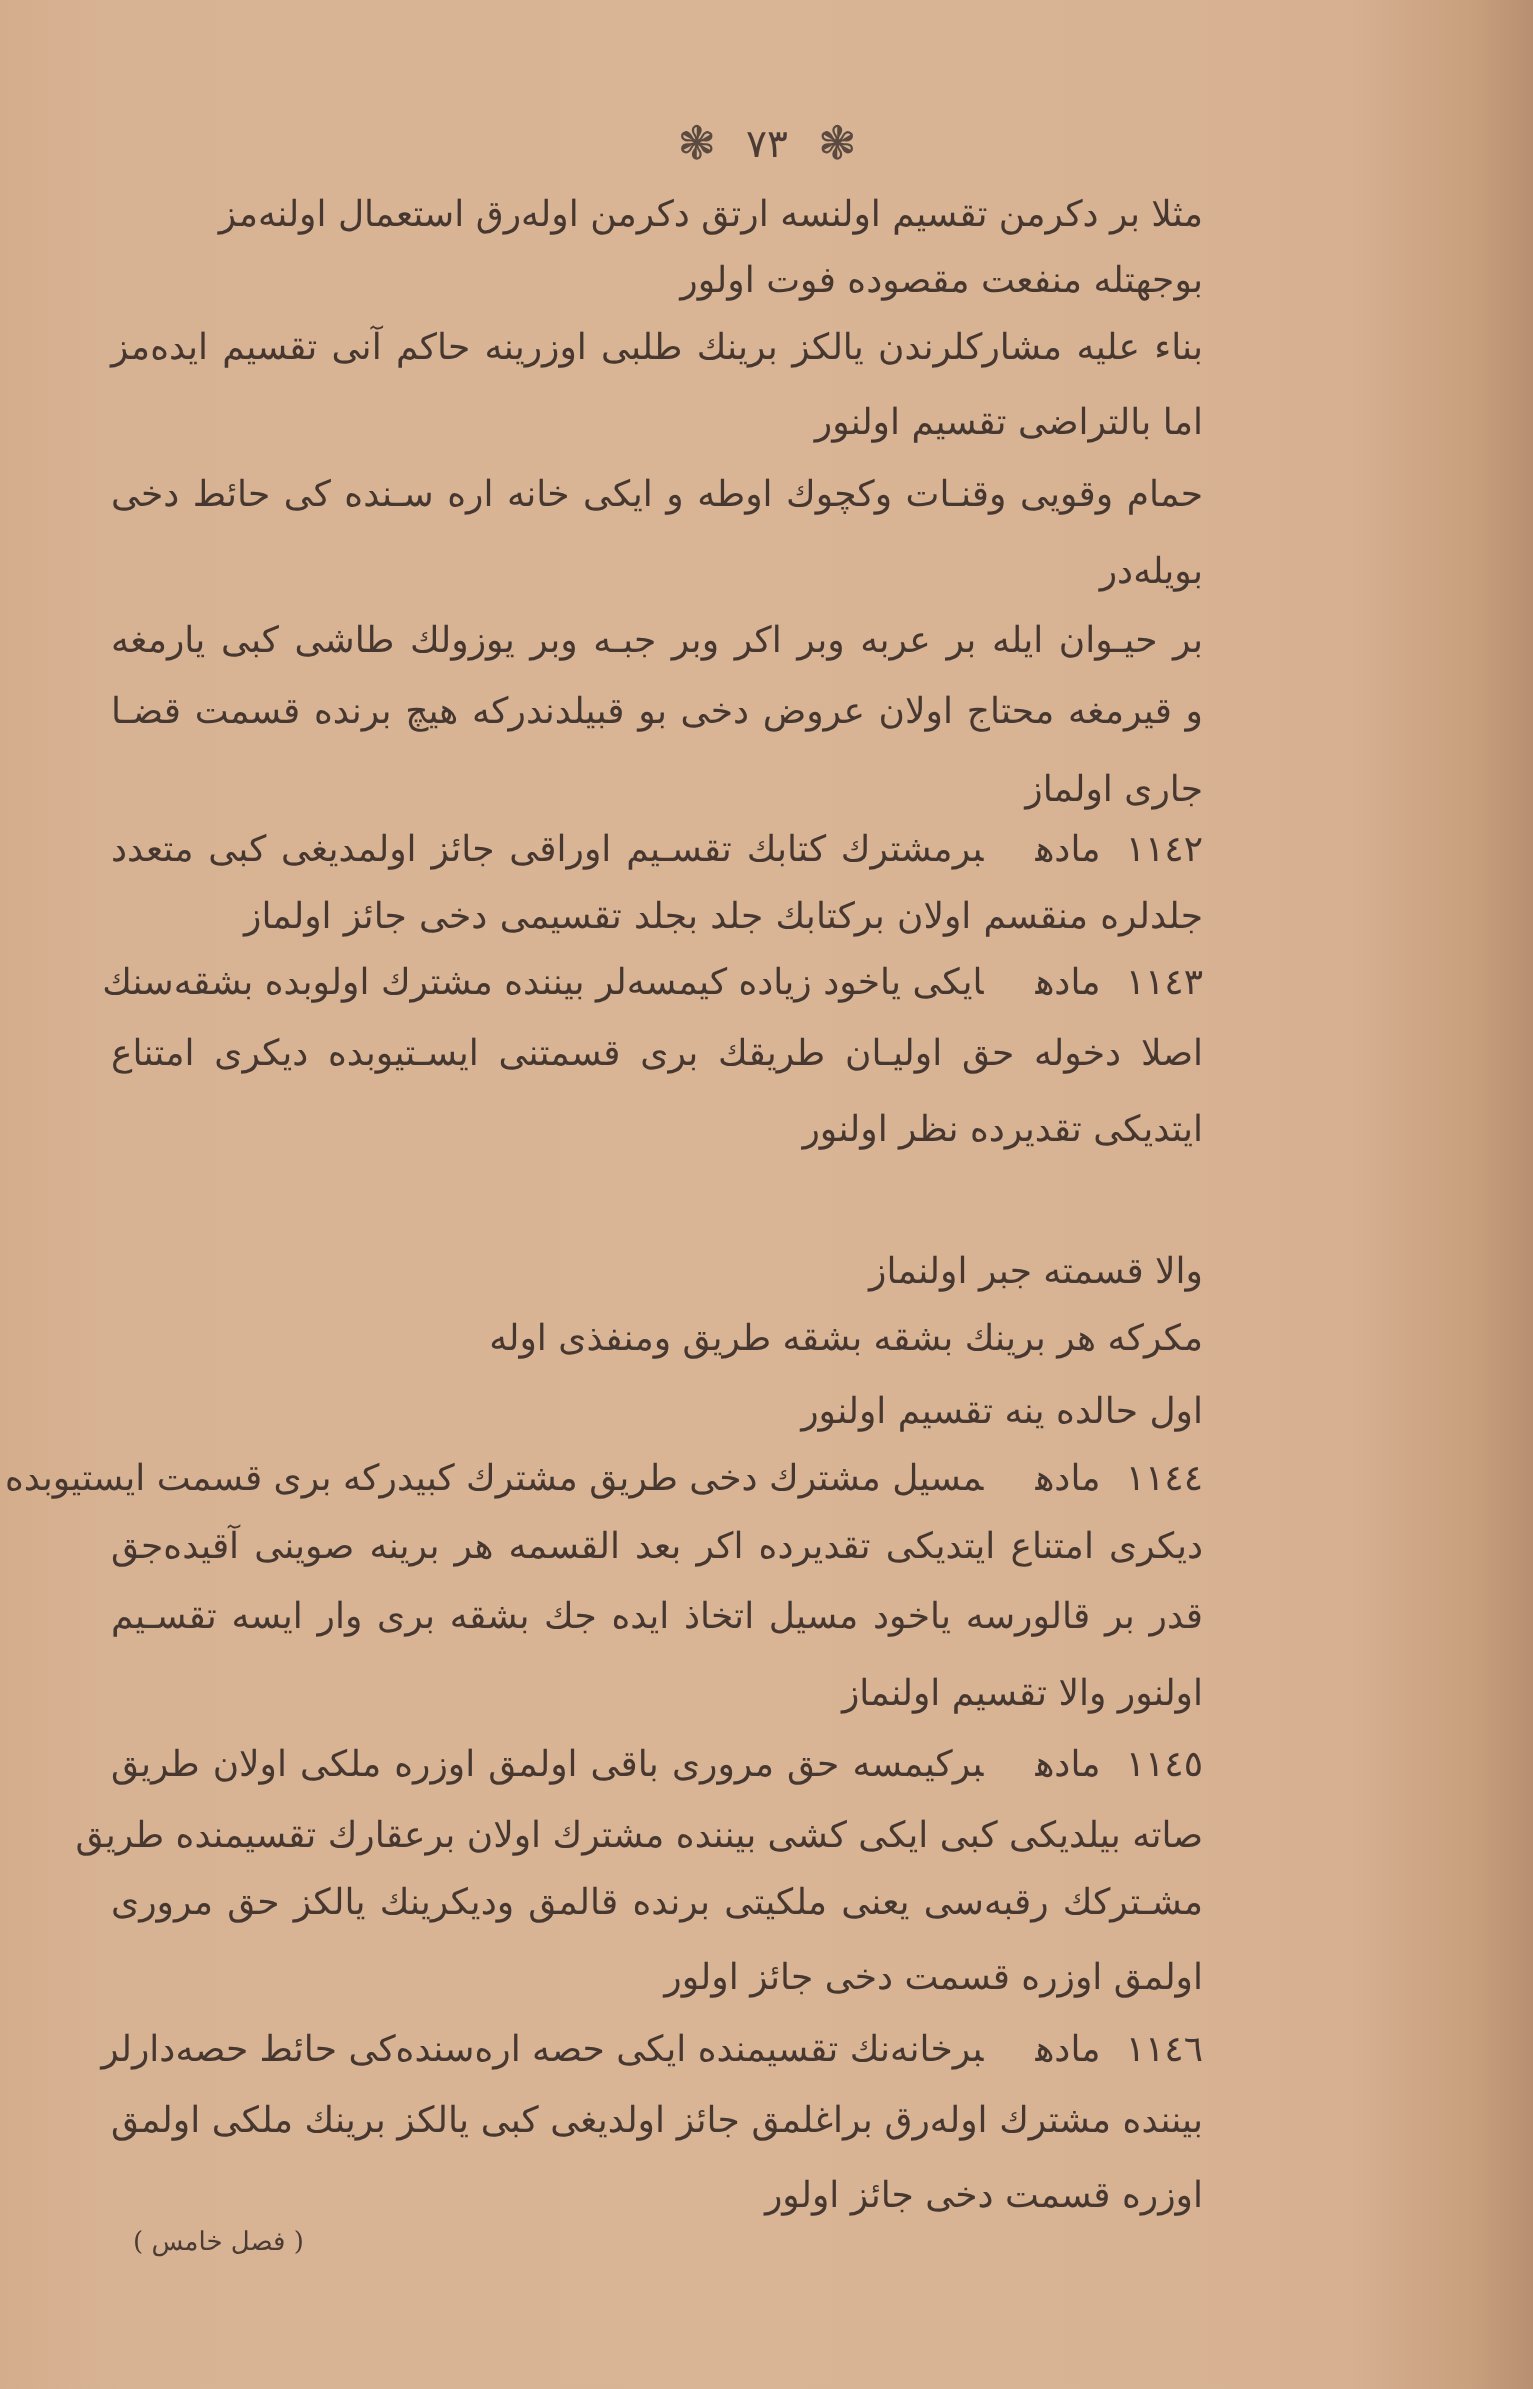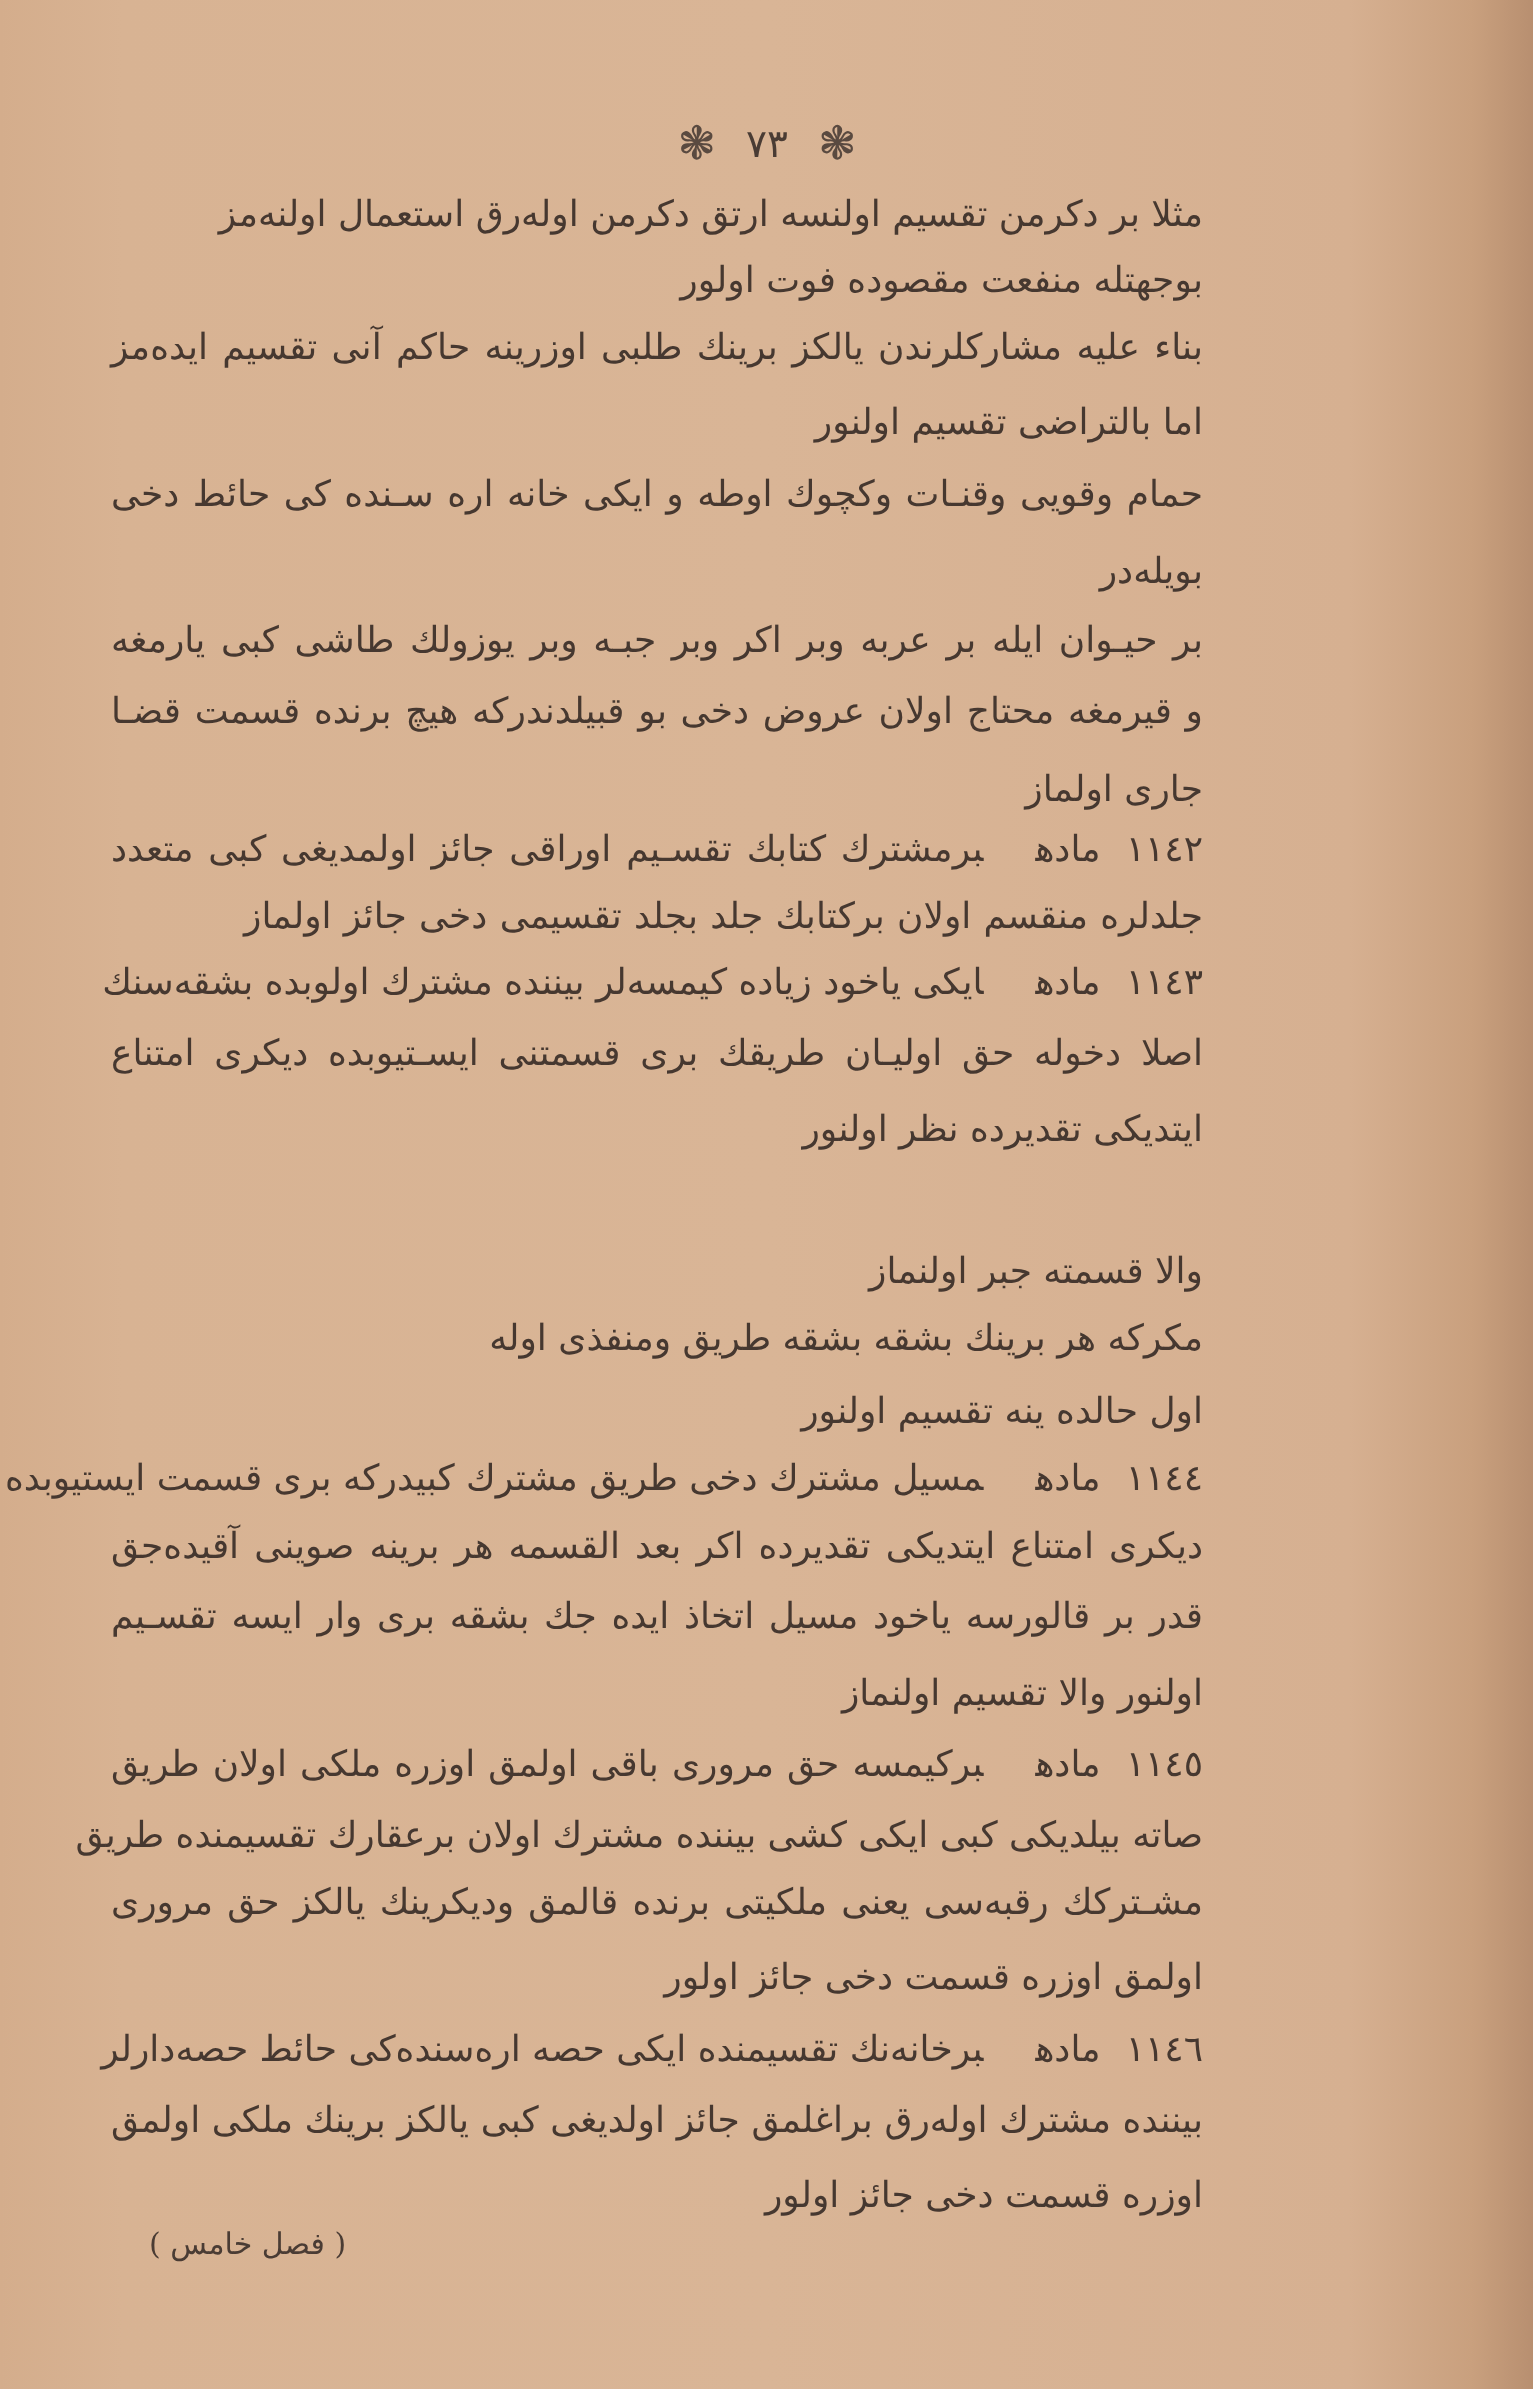--- a/index.html
+++ b/index.html
@@ -22,21 +22,21 @@
   .line {
     position: absolute; right: 351px;
     direction: rtl; text-align: right; white-space: nowrap;
     font-size: 36px; line-height: 53px; color: #463830;
   }
   .line.full { left: 111px; text-align-last: justify; }
   .line .num { margin-left: 25px; }
   .line .madde { margin-left: 52px; }
   .footer {
     position: absolute; left: 133px; top: 2226px;
-    direction: rtl; font-size: 30px; color: #4a3c34; white-space: nowrap; margin-left: 16px;
+    direction: rtl; font-size: 26px; color: #4a3c34; white-space: nowrap;
   }
 </style>
 </head>
 <body>
 
 <div class="page-header">
   <span class="ornament">❃</span>
   <span>٧٣</span>
   <span class="ornament">❃</span>
 </div>

